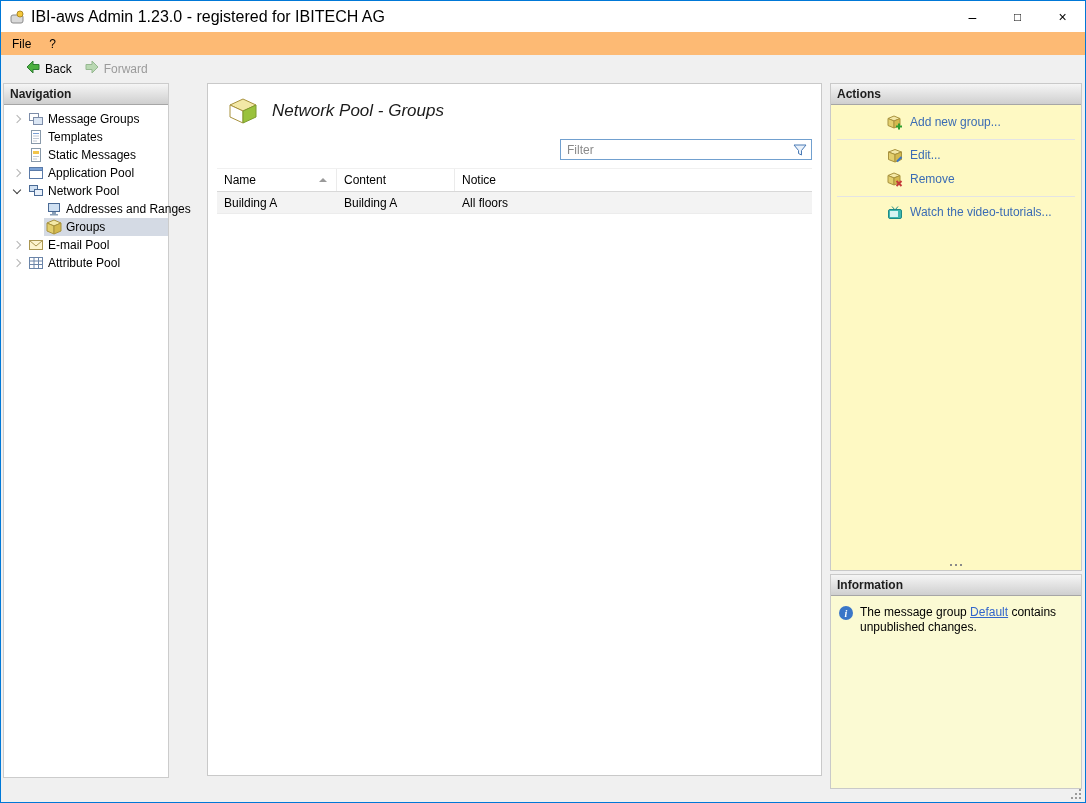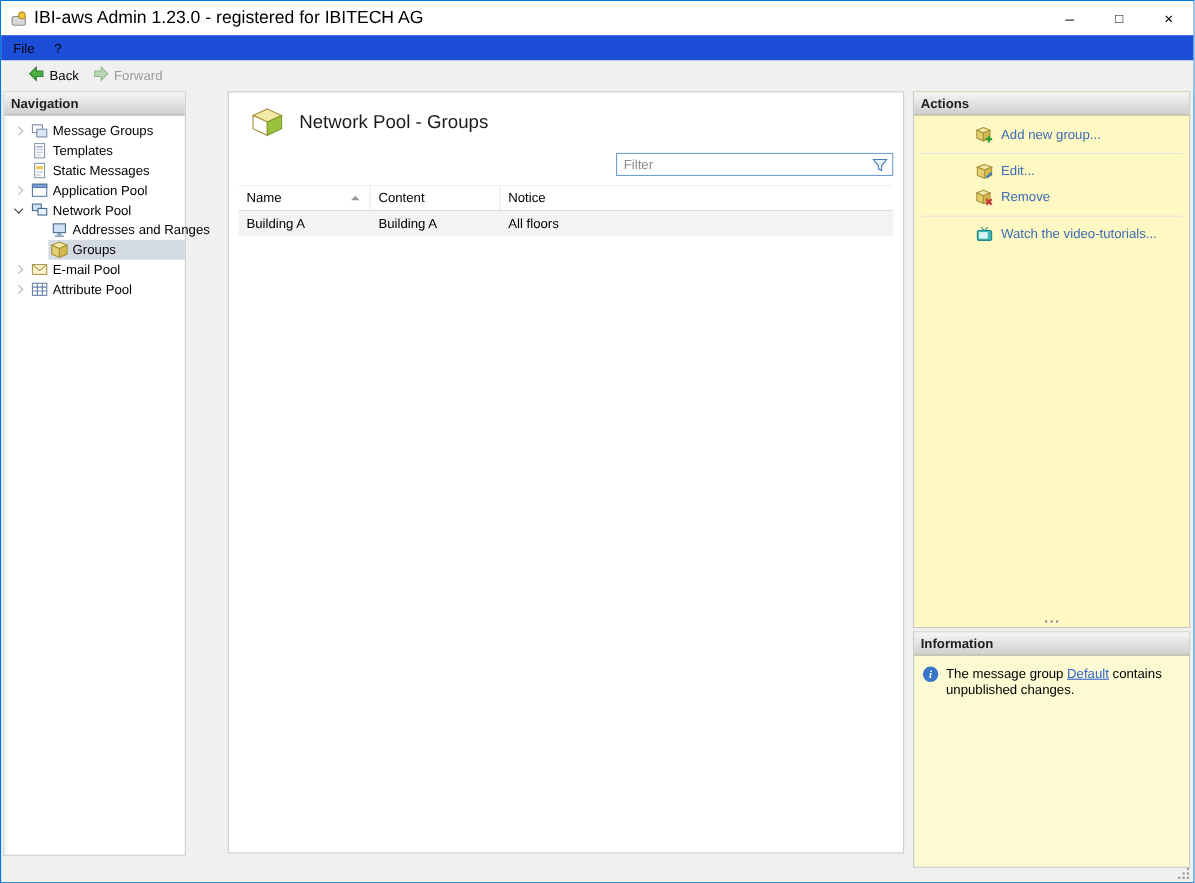--- a/index.html
+++ b/index.html
@@ -10,21 +10,21 @@
   }
   
   .titlebar { height:31px; background:#ffffff; display:flex; align-items:center; padding-left:8px; }
   .app-icon { width:16px; height:16px; margin-right:6px; flex:none; }
   .title-text { font-size:16px; color:#000; }
   .tb-spacer { flex:1; }
   .win-btn { width:45px; height:31px; display:flex; align-items:center; justify-content:center;
              font-size:14px; color:#000; cursor:default; }
   .win-btn.maxi { font-size:12px; }
   
-  .menubar { height:23px; display:flex; align-items:center; padding-left:2px; background:#1d4ed8; }
+  .menubar { height:23px; display:flex; align-items:center; padding-left:2px; background:#fdba74; }
   .menu-item { padding:3px 9px; cursor:default; }
   
   .toolbar { height:27px; display:flex; align-items:center; padding-left:20px; background:#f0f0f0; }
   .tool-btn { display:flex; align-items:center; gap:4px; padding:2px 8px 2px 4px; cursor:default; }
   .tool-btn.disabled { color:#9b9b9b; }
   
   .workspace { position:absolute; top:81px; left:1px; right:1px; bottom:1px; }
   .panel-header { height:20px; line-height:20px; padding:0 6px; font-weight:bold; color:#1e1e1e;
                   background:linear-gradient(#f5f5f5,#cfcfcf); border-bottom:1px solid #a6a6a6; }
   
@@ -38,21 +38,21 @@
   .tree-row.selected .row-body { background:#d4dae4; }
   .expander { width:16px; height:16px; display:flex; align-items:center; justify-content:center; flex:none; }
   .chev { width:5px; height:5px; border-right:1.5px solid #b4b4b4; border-bottom:1.5px solid #b4b4b4;
           transform:rotate(-45deg); margin-left:-2px; }
   .chev.exp { border-color:#3c3c3c; transform:rotate(45deg); margin-top:-2px; }
   .tico { width:16px; height:16px; margin:0 4px 0 2px; flex:none; }
   .tlabel { white-space:nowrap; }
   
   .main-card { position:absolute; left:205px; top:1px; width:615px; bottom:25px;
                background:#ffffff; border:1px solid #c9c9c9; box-sizing:border-box; }
-  .main-header { display:flex; align-items:center; gap:14px; padding:13px 0 8px 20px; }
+  .main-header { display:flex; align-items:center; gap:14px; padding:13px 0 8px 20px;font-style:italic; }
   .main-icon { width:30px; height:28px; flex:none; }
   .main-title { font-size:17px; color:#1a1a1a; }
   .filter-row { display:flex; justify-content:flex-end; padding:6px 9px 8px 0; }
   .filter-box { position:relative; width:252px; }
   .filter-input { width:100%; height:21px; box-sizing:border-box; border:1px solid #71a0cf;
                   padding:2px 26px 2px 6px; font-family:"Liberation Sans",sans-serif; font-size:12px; }
   .filter-input::placeholder { color:#8a8a8a; }
   .funnel { position:absolute; right:5px; top:4px; width:14px; height:14px; }
   .grid { margin:0 9px; }
   .grid-head { display:flex; height:22px; border-top:1px solid #f0f0f0; border-bottom:1px solid #d8d8d8; align-items:center; }

